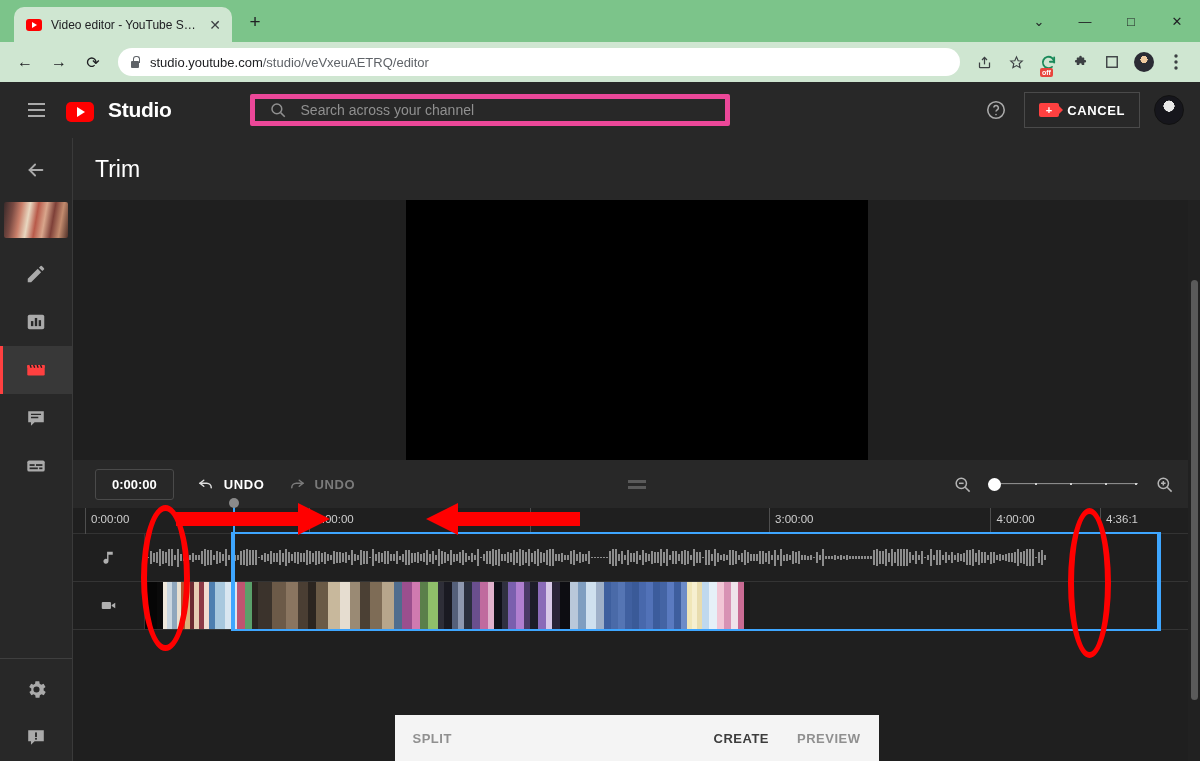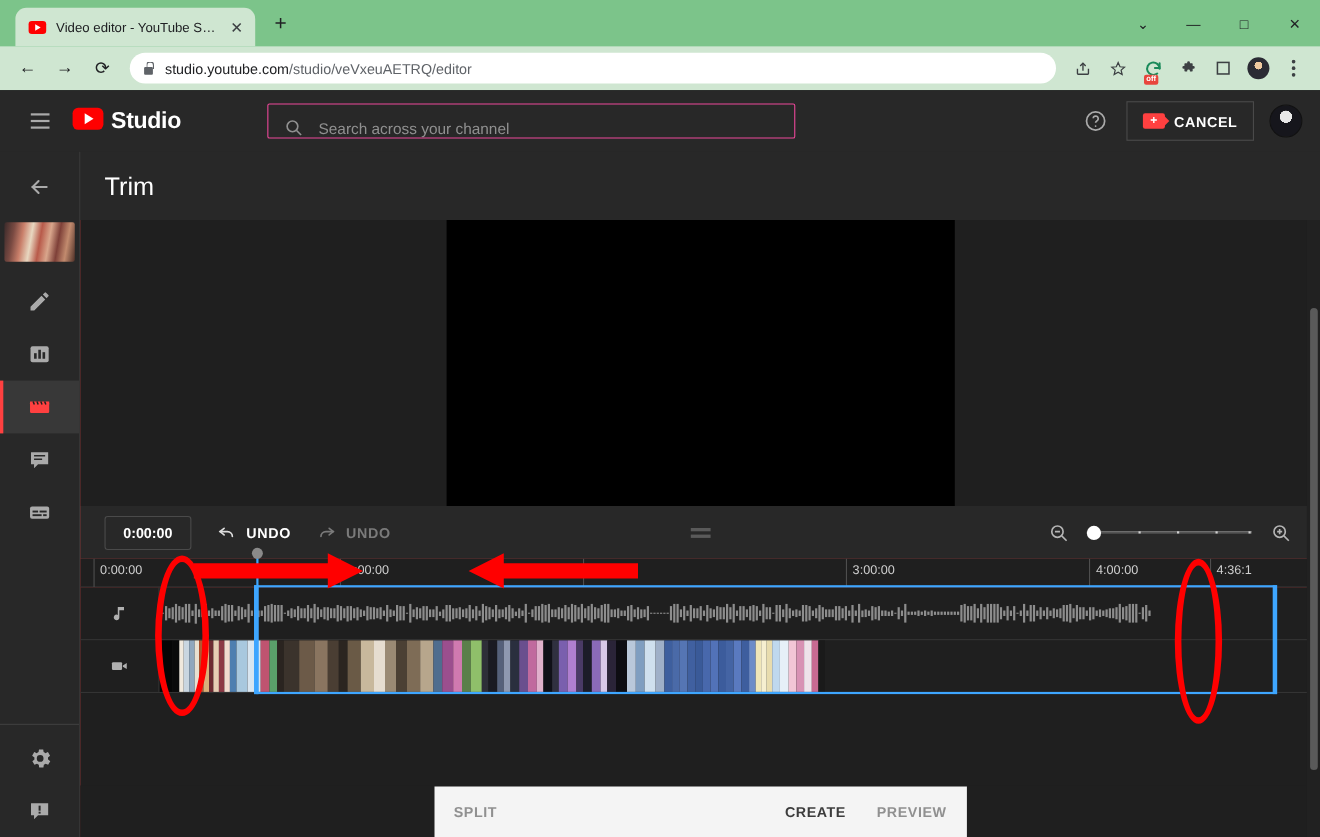--- a/index.html
+++ b/index.html
@@ -71,29 +71,29 @@
 
   
   .app { height: 679px; background: #282828; display: flex; flex-direction: column; position: relative; }
   .masthead {
     height: 56px; background: #282828; display: flex; align-items: center;
     padding: 0 16px; gap: 0; flex: 0 0 auto;
   }
   .hamburger { width: 40px; height: 40px; display: flex; flex-direction: column;
                justify-content: center; gap: 4px; align-items: center; margin-right: 10px; }
   .hamburger i { width: 17px; height: 2px; background: #aaa; display: block; }
-  .brand { display: flex; align-items: flex-start; gap: 7px; }
+  .brand { display: flex; align-items: flex-end; gap: 14px; }
   .yt-mark { width: 28px; height: 20px; background: #ff0000; border-radius: 5px;
              display: flex; align-items: center; justify-content: center; }
   .yt-mark::after { content:""; border-left: 8px solid #fff; border-top: 5px solid transparent;
                     border-bottom: 5px solid transparent; margin-left: 2px; }
   .brand-text { color: #fff; font-size: 21px; font-weight: bold; letter-spacing: -0.3px; }
   .searchbar {
-    width: 480px; height: 32px; border: 1px solid #ec4899; border-radius: 2px;
-    margin-left: 78px; display: flex; align-items: flex-end; padding: 0 14px; gap: 14px;
+    width: 480px; height: 32px; border: 5px solid #ec4899; border-radius: 2px;
+    margin-left: 78px; display: flex; align-items: center; padding: 0 14px; gap: 14px;
   }
   .search-ph { color: #909090; font-size: 14px; }
   .mh-right { margin-left: auto; display: flex; align-items: center; gap: 14px; }
   .icon-btn { width: 28px; height: 28px; color: #aaa; display:flex; align-items:center;
               justify-content:center; }
   .create-btn {
     border: 1px solid #4a4a4a; height: 36px; display: flex; align-items: center;
     gap: 8px; padding: 0 14px; color: #fff; font-size: 13px; font-weight: bold;
     letter-spacing: 0.6px;
   }
@@ -130,21 +130,21 @@
   .main { flex: 1; background: #282828; display: flex; flex-direction: column;
           min-width: 0; position: relative; border-left: 1px solid #3a3a3a; }
   .pagehead { height: 62px; display: flex; align-items: center; padding: 0 22px; flex: 0 0 auto; }
   .page-title { color: #fff; font-size: 23px; }
   .ph-right { margin-left: auto; display: flex; align-items: center; gap: 16px; }
   .back-link { color: #3ea6ff; font-size: 13px; font-weight: bold; letter-spacing: 0.5px; }
   .save-btn { background: #909090; color: #282828; font-size: 13px; font-weight: bold;
               padding: 9px 18px; border-radius: 2px; letter-spacing: 0.5px; }
   .kebab { color: #aaa; font-size: 17px; width: 22px; text-align:center; line-height: 1; }
 
-  .editor { flex: 1; background: #ef4444; display: flex; flex-direction: column; min-height: 0; }
+  .editor { flex: 1; background: #14532d; display: flex; flex-direction: column; min-height: 0; }
   .preview-wrap { height: 260px; background: #1f1f1f; display: flex;
                   align-items: center; justify-content: center; flex: 0 0 auto; }
   .preview { width: 462px; height: 260px; background: #000; }
 
   .toolrow { height: 48px; background: #282828; display: flex; align-items: center;
              padding: 0 22px; position: relative; flex: 0 0 auto; }
   .timecode { border: 1px solid #4a4a4a; border-radius: 3px; padding: 7px 16px;
               color: #fff; font-size: 13px; font-weight: bold; }
   .hist { display: flex; align-items: center; gap: 8px; margin-left: 22px; }
   .hist .lbl { font-size: 13px; font-weight: bold; letter-spacing: 0.6px; }

